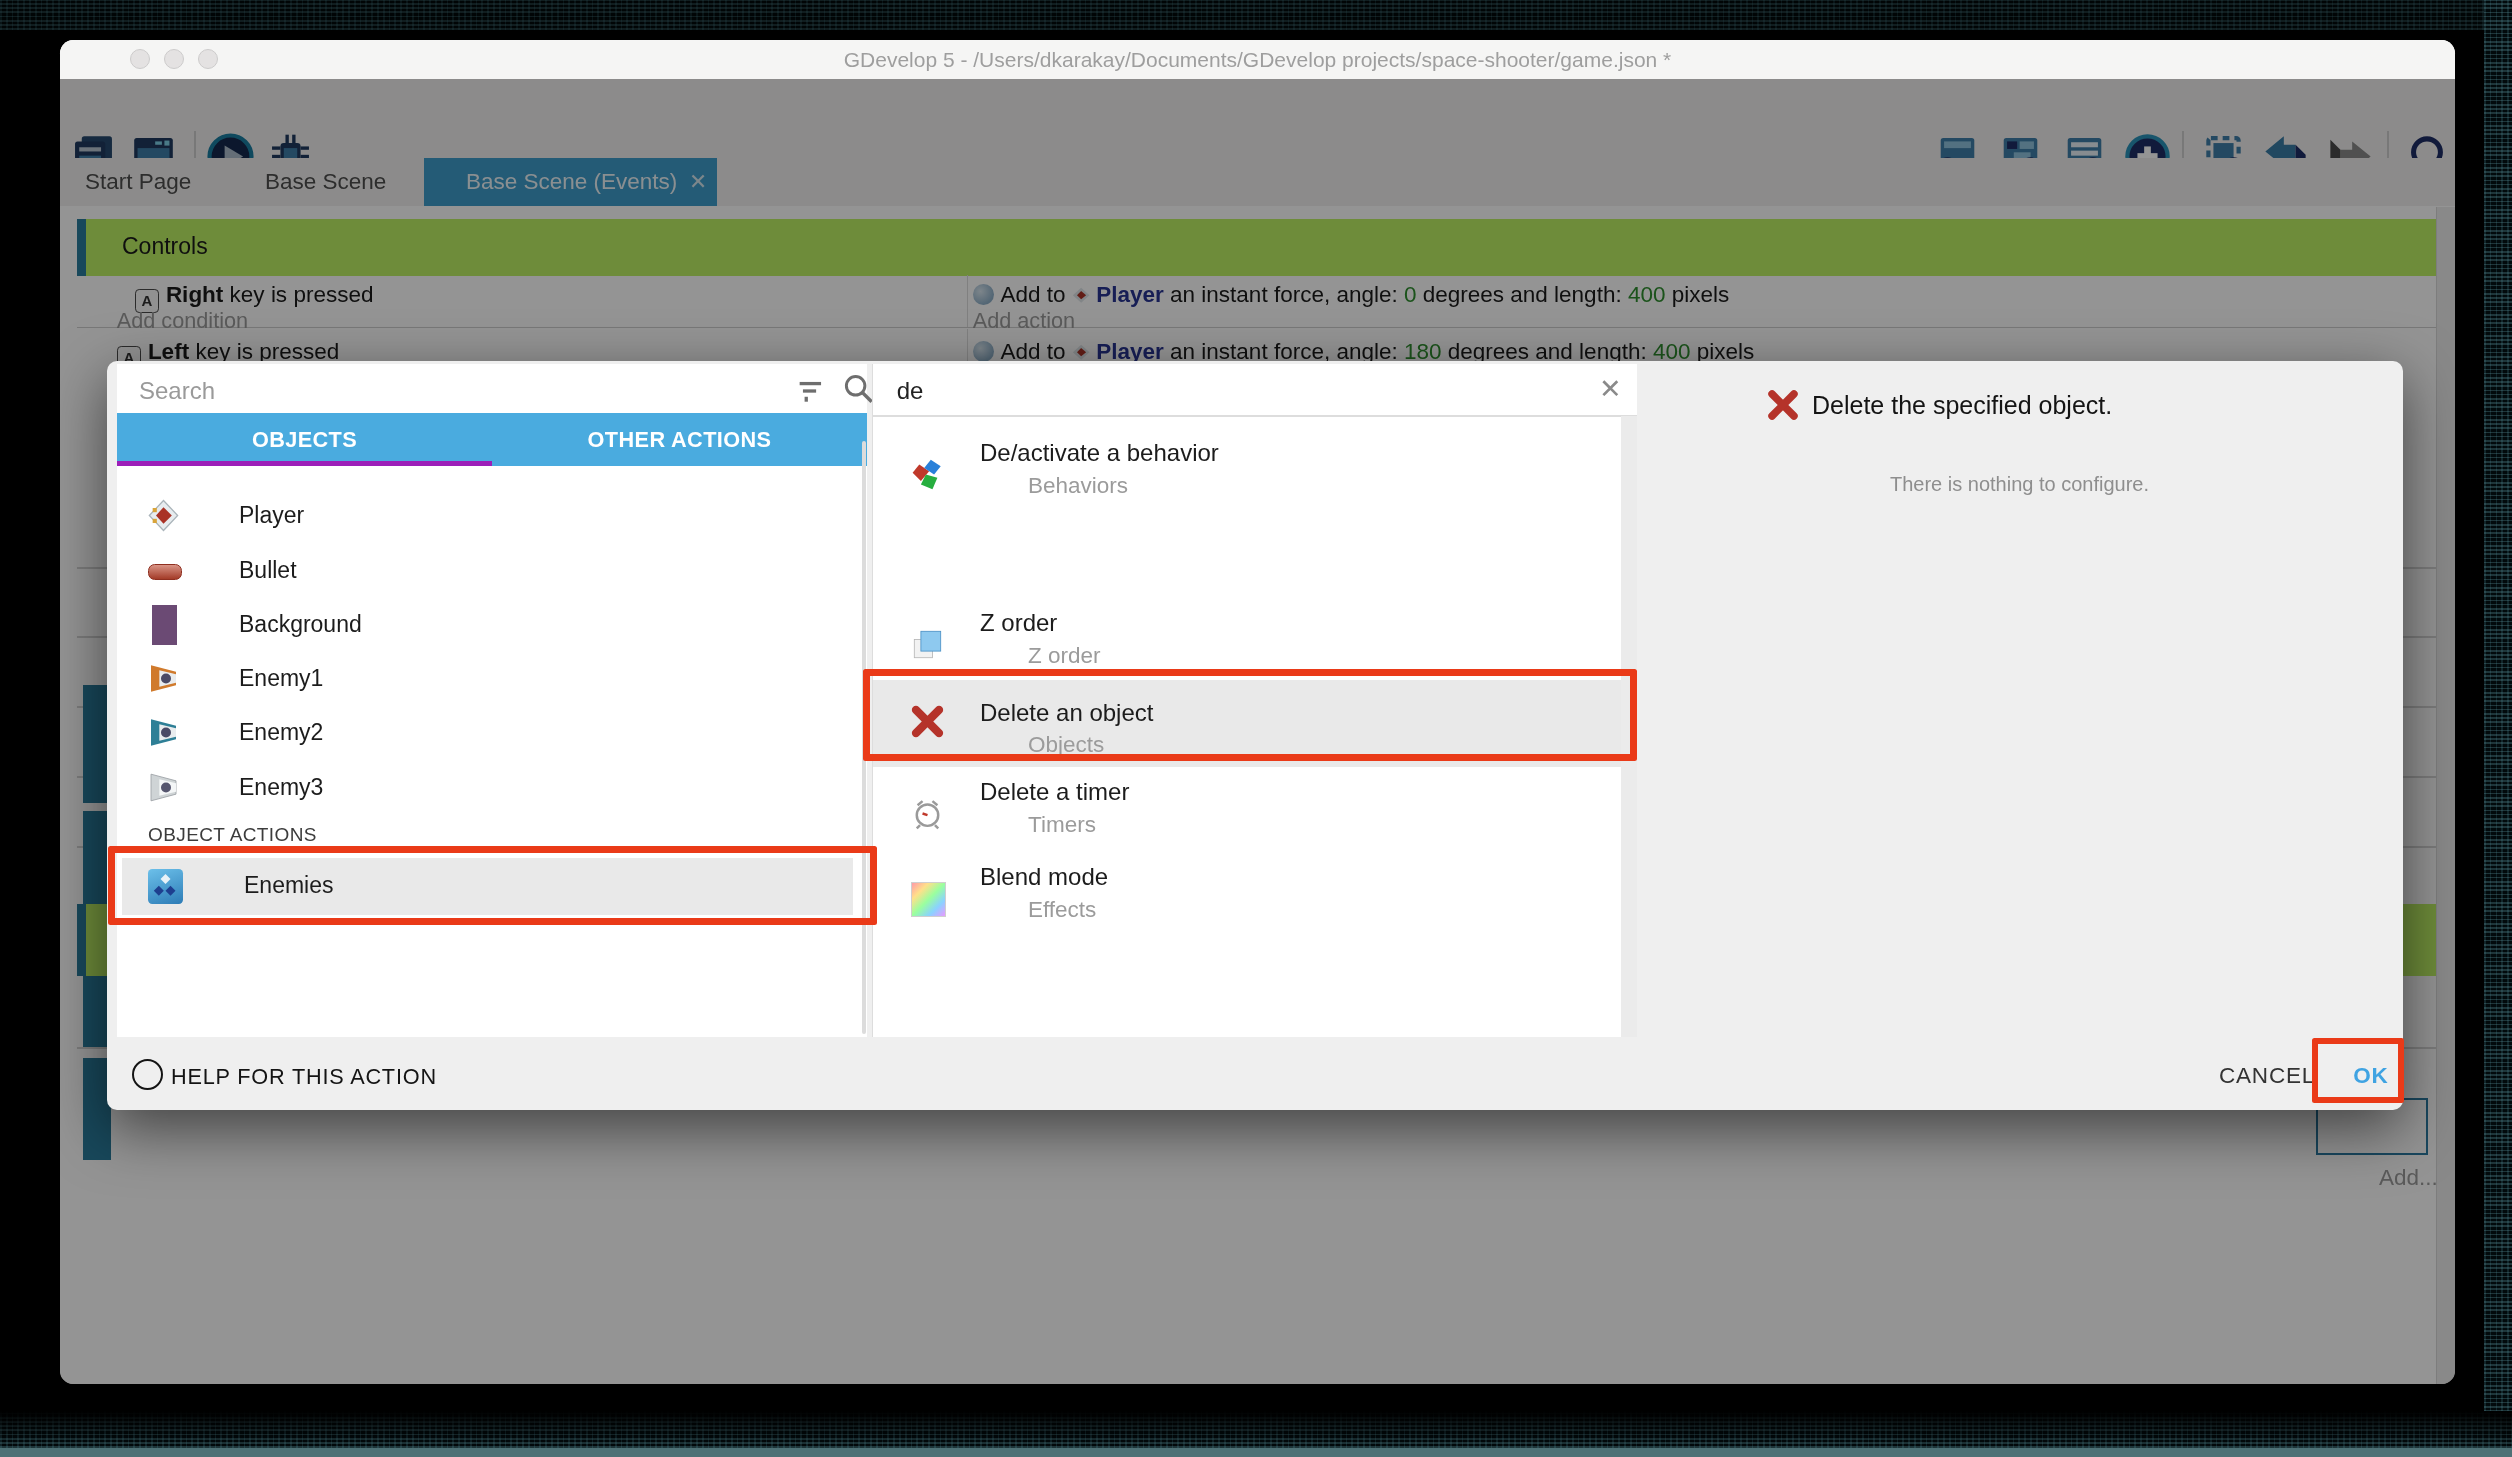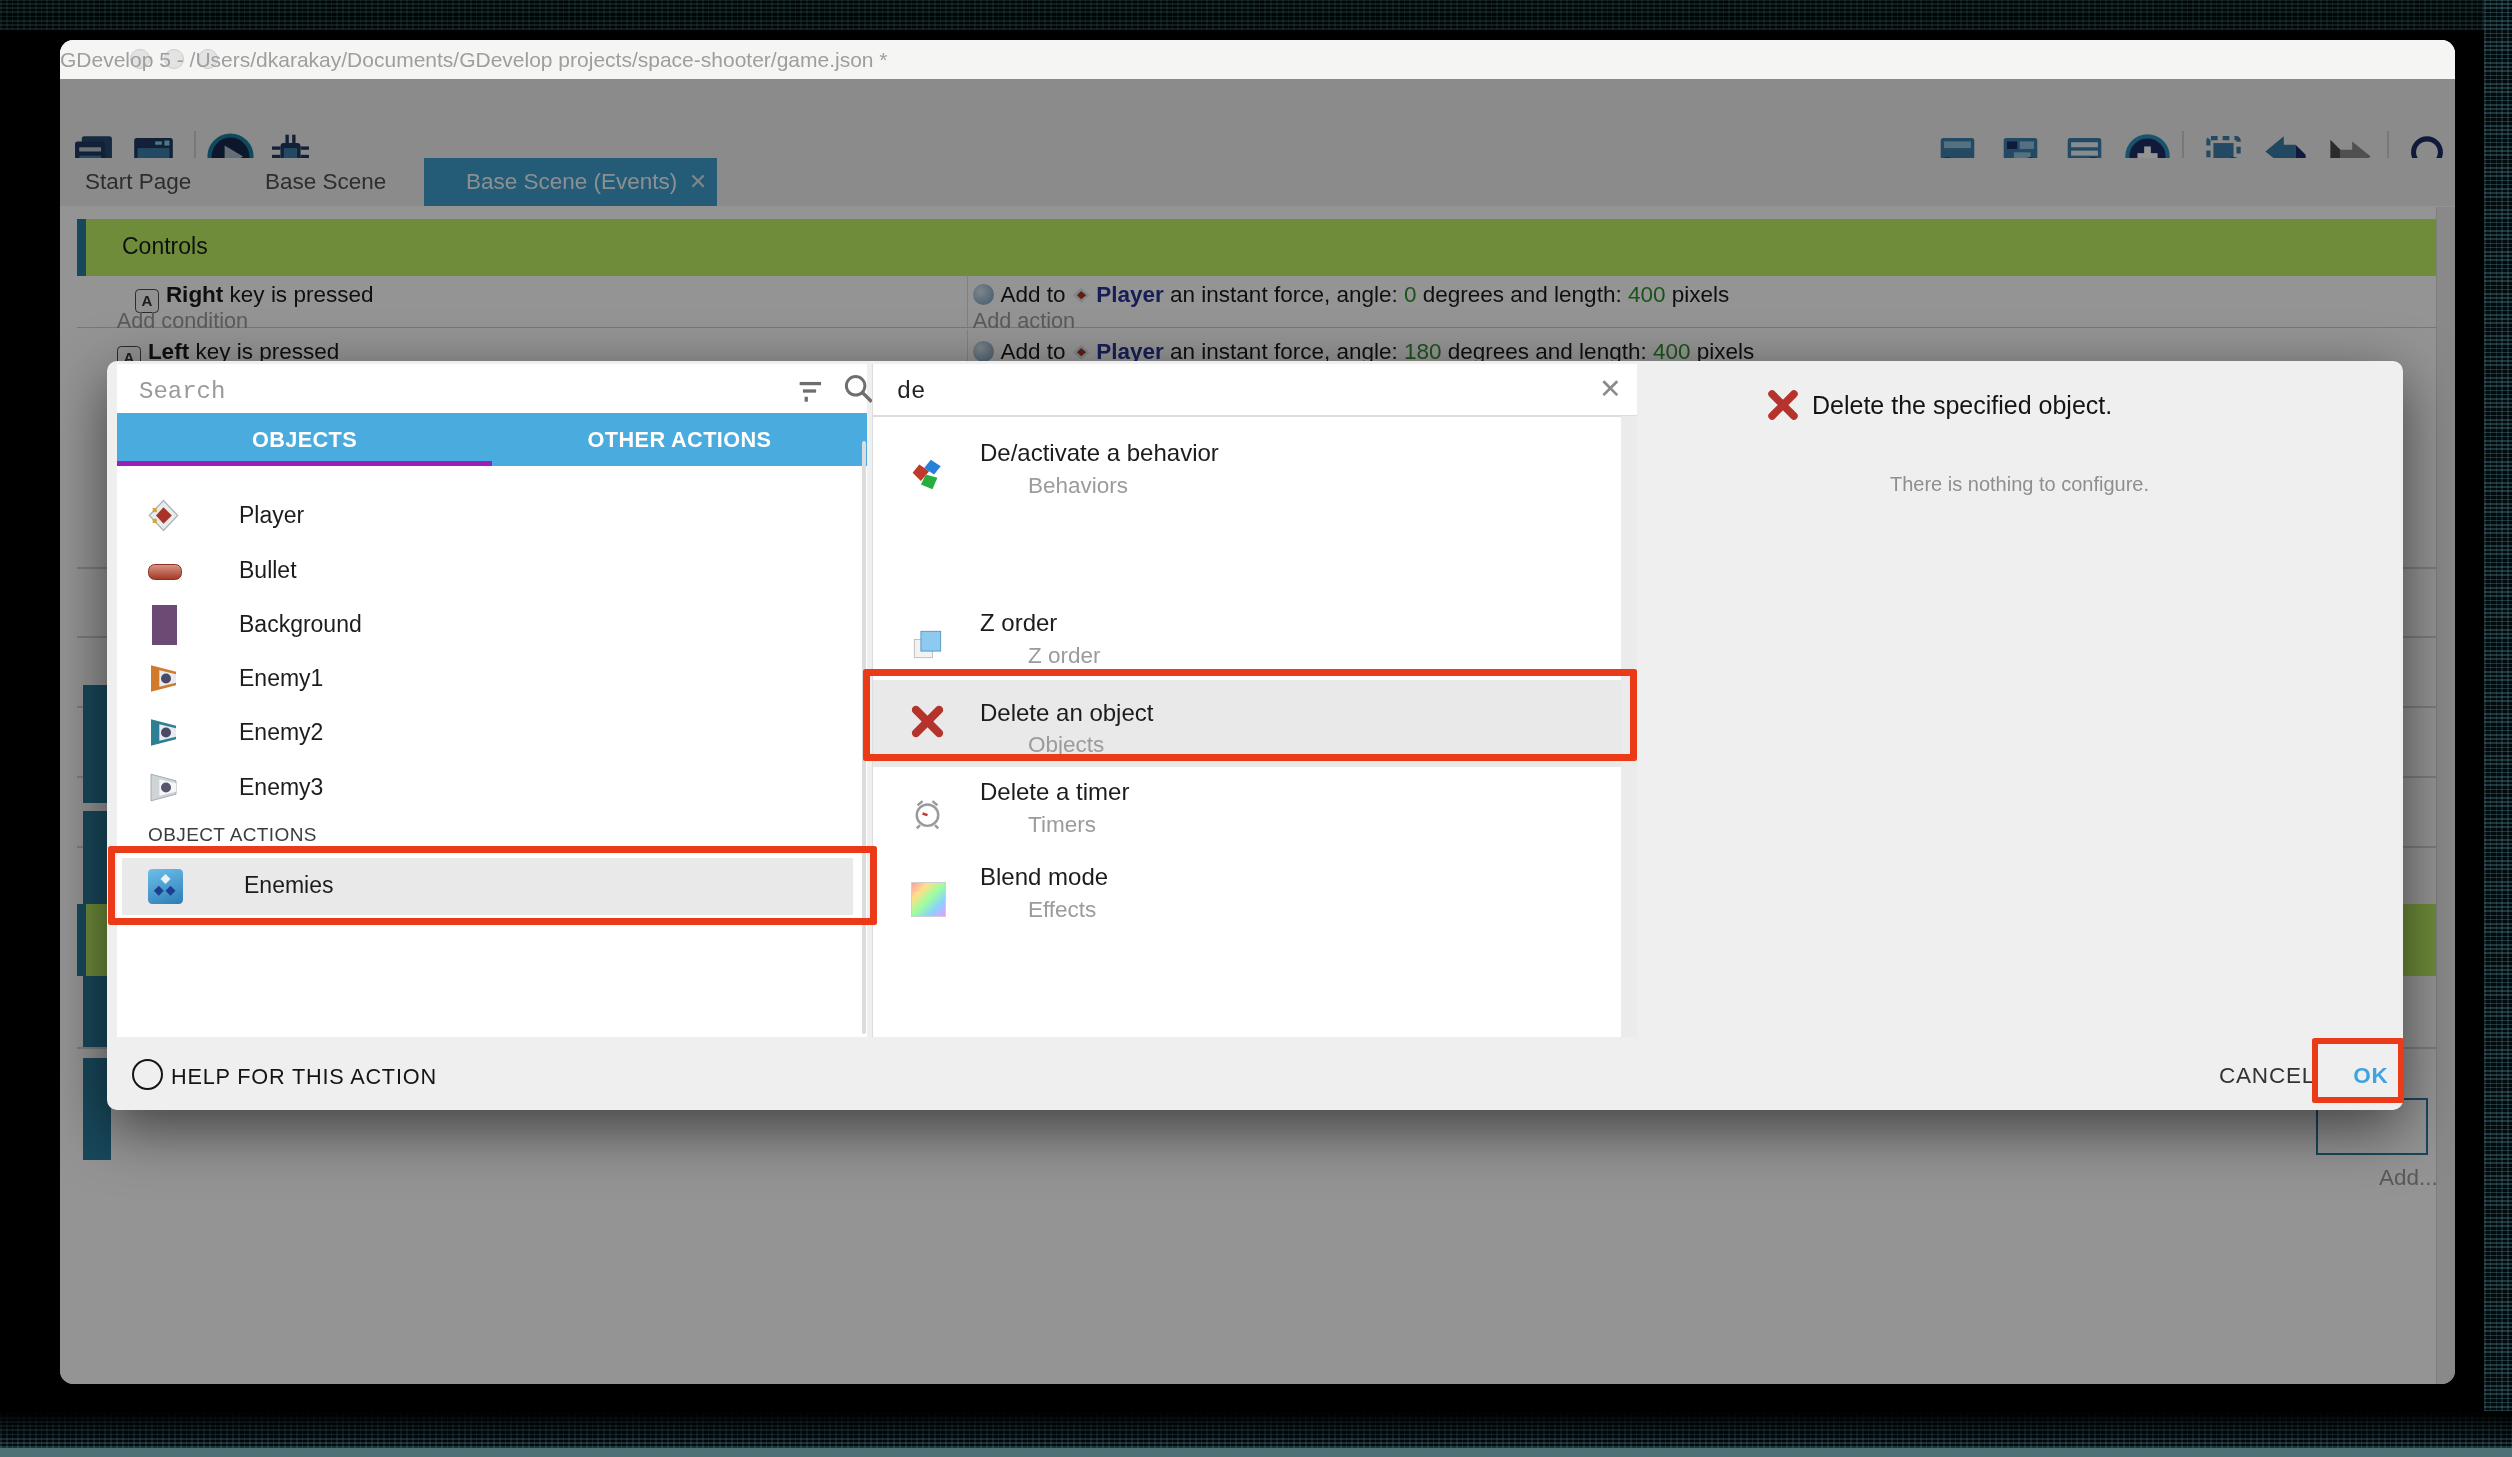--- a/index.html
+++ b/index.html
@@ -8,21 +8,21 @@
   .abs{position:absolute;}
   .noise{background-color:#020a0c;
     background-image:
       repeating-linear-gradient(0deg, rgba(96,156,166,0.30) 0 1.7px, transparent 1.7px 4.2px),
       repeating-linear-gradient(90deg, rgba(70,130,142,0.24) 0 1.7px, transparent 1.7px 5.8px);}
   
   .window{left:60px;top:40px;width:2395px;height:1344px;border-radius:13.3px;
           background:#fff;overflow:hidden;z-index:1;}
   .titlebar{left:0;top:0;width:100%;height:39px;background:#f5f5f4;border-bottom:0.8px solid #dcdcdc;}
   .tl{width:18.3px;height:18.3px;border-radius:50%;background:#e4e2e2;border:0.8px solid #cccbcb;top:9.2px;}
-  .win-title{top:0;left:0;width:100%;height:39px;line-height:39px;
+  .win-title{top:0;left:0;width:100%;height:39px;line-height:39px;text-align:center;
              color:#9e9e9e;font-size:21px;white-space:nowrap;}
   .toolbar{left:0;top:39px;width:100%;height:79px;background:#f1f0ef;}
   .tsep{top:52px;width:1.7px;height:52px;background:#cfcfcf;}
   .ticon{top:54px;width:47px;height:47px;}
   .tabbar{left:0;top:118px;width:100%;height:48px;background:#f1f0ef;}
   .tab-label{font-size:22.5px;color:#4f4f4f;line-height:48px;white-space:nowrap;}
   .tab-x{font-size:21.7px;color:#6f6f6f;line-height:48px;}
   .tab-active{background:#3f9dcb;color:#eef6fa;}
   .events{left:0;top:167px;width:2376px;height:1178px;background:#fff;}
   .evt-scroll{left:2376px;top:167px;width:18.3px;height:1178px;background:#ececec;border-left:0.8px solid #d8d8d8;}
@@ -45,21 +45,21 @@
   .card{background:#fff;}
   .dlg-tab{width:375px;height:53px;line-height:53px;text-align:center;color:#fff;
            font-size:21.7px;font-weight:bold;letter-spacing:0.4px;}
   .underline{left:0;top:48px;width:375px;height:5px;background:#9c1fb8;}
   .obj-label{font-size:23px;color:#1c1c1c;white-space:nowrap;}
   .grp-label{font-size:19px;color:#3c3c3c;letter-spacing:0.4px;}
   .hl{background:#e9e9e9;}
   .act-title{font-size:24px;color:#1c1c1c;white-space:nowrap;}
   .act-cat{font-size:22.5px;color:#9b9b9b;white-space:nowrap;margin-left:48px;}
   .search-input{border:none;outline:none;background:transparent;font-size:24px;color:#222;
-                font-family:Liberation Mono, monospace;}
+                font-family:Liberation Sans, sans-serif;}
   .search-input::placeholder{color:#9a9a9a;}
   .redbox{border:7.5px solid #ea3a18;border-radius:2.5px;z-index:20;background:transparent;}
   .btn-text{font-size:22.5px;letter-spacing:0.8px;white-space:nowrap;}
   .help-circle{width:27px;height:27px;border:2.5px solid #141414;border-radius:50%;text-align:center;
                line-height:27px;font-size:18.3px;font-weight:bold;color:#141414;}
   .vline{background:#ddd;width:1.7px;}
 </style>
 </head>
 <body>
 

